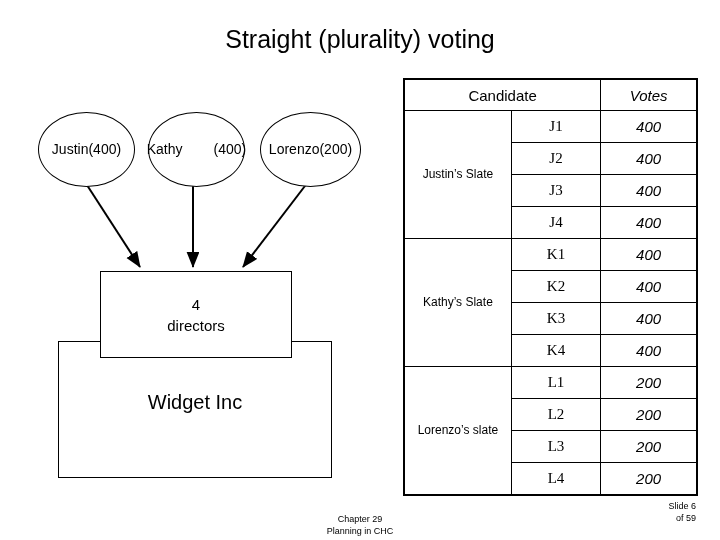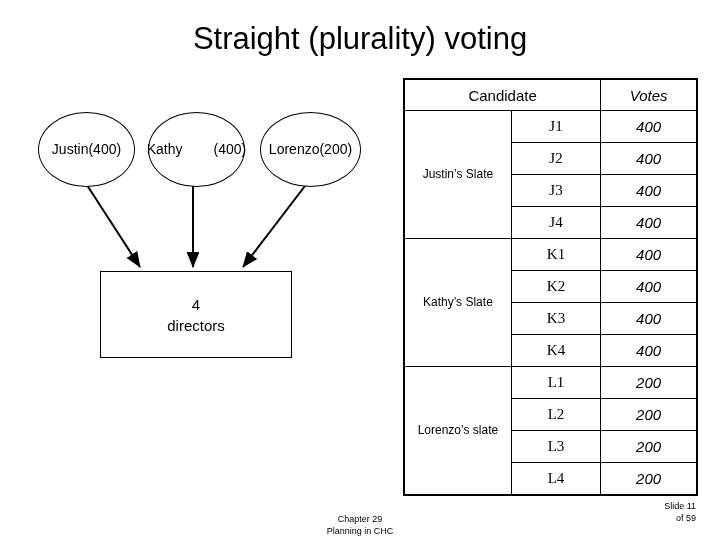--- a/index.html
+++ b/index.html
@@ -16,21 +16,21 @@
     color: #000000;
   }
 
   
   .slide-title {
     position: absolute;
     left: 0;
     top: 24px;
     width: 720px;
     text-align: center;
-    font-size: 31px;
+    font-size: 25px;
     line-height: 30px;
     font-weight: normal;
     color: #000000;
   }
 
   
   .diagram {
     position: absolute;
     left: 0;
     top: 0;
@@ -185,20 +185,23 @@
   <div class="node-ellipse node-kathy">
     <span>Kathy</span>
     <span>(400)</span>
   </div>
 
   <div class="node-ellipse node-lorenzo">
     <span>Lorenzo</span>
     <span>(200)</span>
   </div>
 
+  <div class="box-company">
+    <div class="box-company-label">Widget Inc</div>
+  </div>
 
   <div class="box-directors">
     <span>4</span>
     <span>directors</span>
   </div>
 
 </div>
 
 <table class="votes-table">
   <thead>
@@ -261,16 +264,16 @@
       </tr>
     </tbody>
 </table>
 
 <div class="footer">
   <div class="footer-center">
     <div>Chapter 29</div>
     <div>Planning in CHC</div>
   </div>
   <div class="footer-right">
-    <div>Slide 11</div>
+    <div>Slide 6</div>
     <div>of 59</div>
   </div>
 </div>
 
 </body></html>

